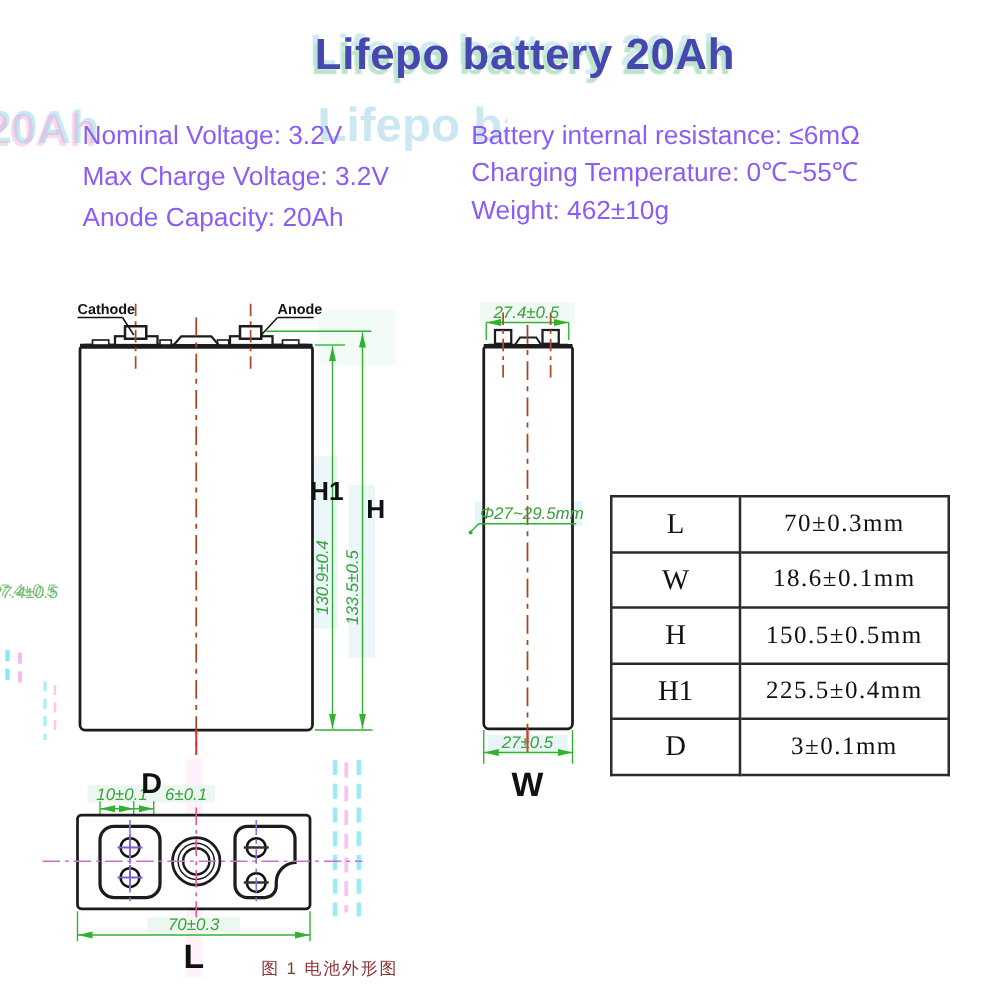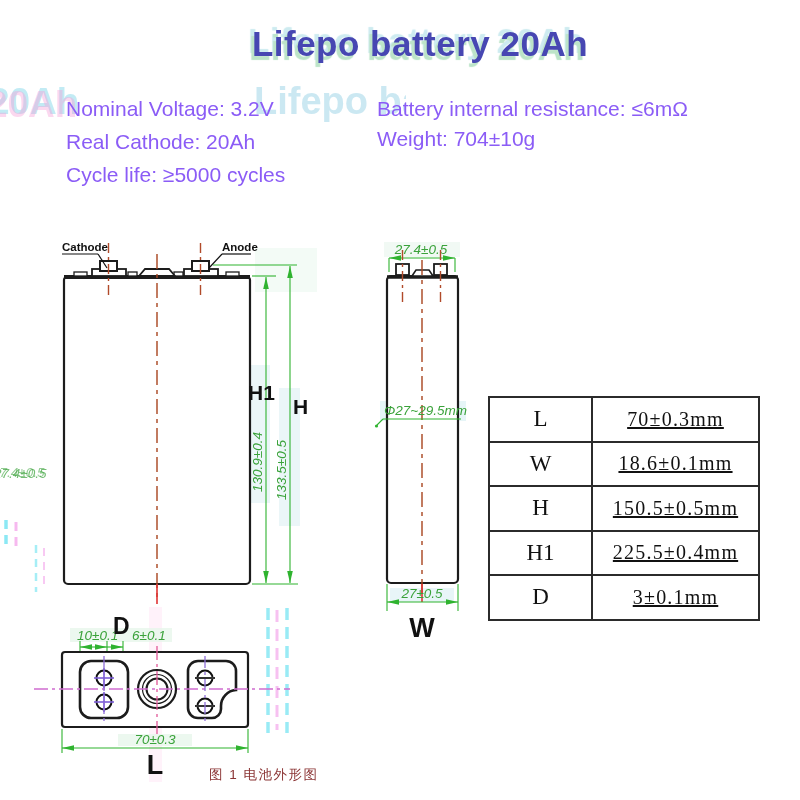--- a/index.html
+++ b/index.html
@@ -32,44 +32,45 @@
   .specs-left{left:66px;top:92px;font-size:21px;line-height:33px;}
   .specs-right{left:377px;top:94px;font-size:21px;line-height:30px;}
   .drawing{position:absolute;left:0;top:0;z-index:2;}
   .dim-table{position:absolute;left:488px;top:396px;z-index:3;}
   .dim-table table{border-collapse:collapse;background:#fff;}
   .dim-table td{
     border:2px solid #2b2b2b;height:42.5px;padding:0;text-align:center;vertical-align:middle;
     font-family:"Liberation Serif", serif;color:#111;
   }
   .dim-table td.k{width:101px;font-size:23px;}
-  .dim-table td.v{width:165px;font-size:20px;letter-spacing:1.2px;text-decoration:underline;}
+  .dim-table td.v{width:165px;font-size:20px;letter-spacing:1.2px;}
   svg text{font-family:"Liberation Sans", sans-serif;}
   .dimtxt{font-style:italic;fill:#3aa23a;font-size:13.5px;}
   .biglabel{font-weight:bold;fill:#111;}
 </style>
 </head>
 <body>
 
 <div class="page">
 
   <div class="ghost ghost-pink">Lifepo battery 20Ah</div>
   <div class="ghost ghost-cyan">Lifepo battery 20Ah</div>
 
   <h1 class="title">Lifepo battery 20Ah</h1>
 
   <div class="specs specs-left">
     <div>Nominal Voltage: 3.2V</div>
-    <div>Real Cathode: 20Ah</div>
-    <div>Cycle life: ≥5000 cycles</div>
+    <div>Max Charge Voltage: 3.2V</div>
+    <div>Anode Capacity: 20Ah</div>
   </div>
 
   <div class="specs specs-right">
     <div>Battery internal resistance: ≤6mΩ</div>
-    <div>Weight: 704±10g</div>
+    <div>Charging Temperature: 0℃~55℃</div>
+    <div>Weight: 462±10g</div>
   </div>
 
   <svg class="drawing" width="800" height="800" viewBox="0 0 800 800">
     <defs>
       <marker id="ar" markerWidth="12" markerHeight="8" refX="12" refY="4" orient="auto-start-reverse" markerUnits="userSpaceOnUse">
         <path d="M12,4 L0,1.2 L0,6.8 Z" fill="#2fb32f"></path>
       </marker>
     </defs>
 
     <g>

